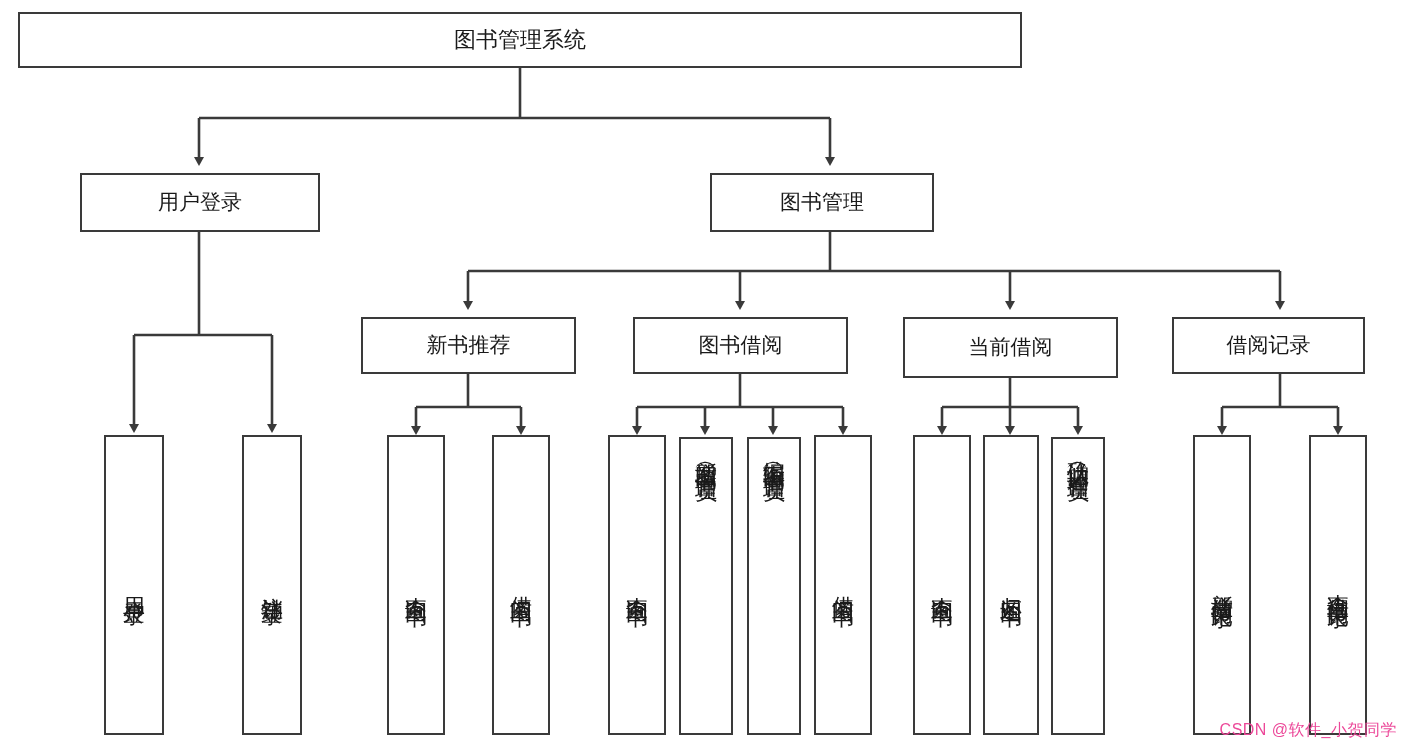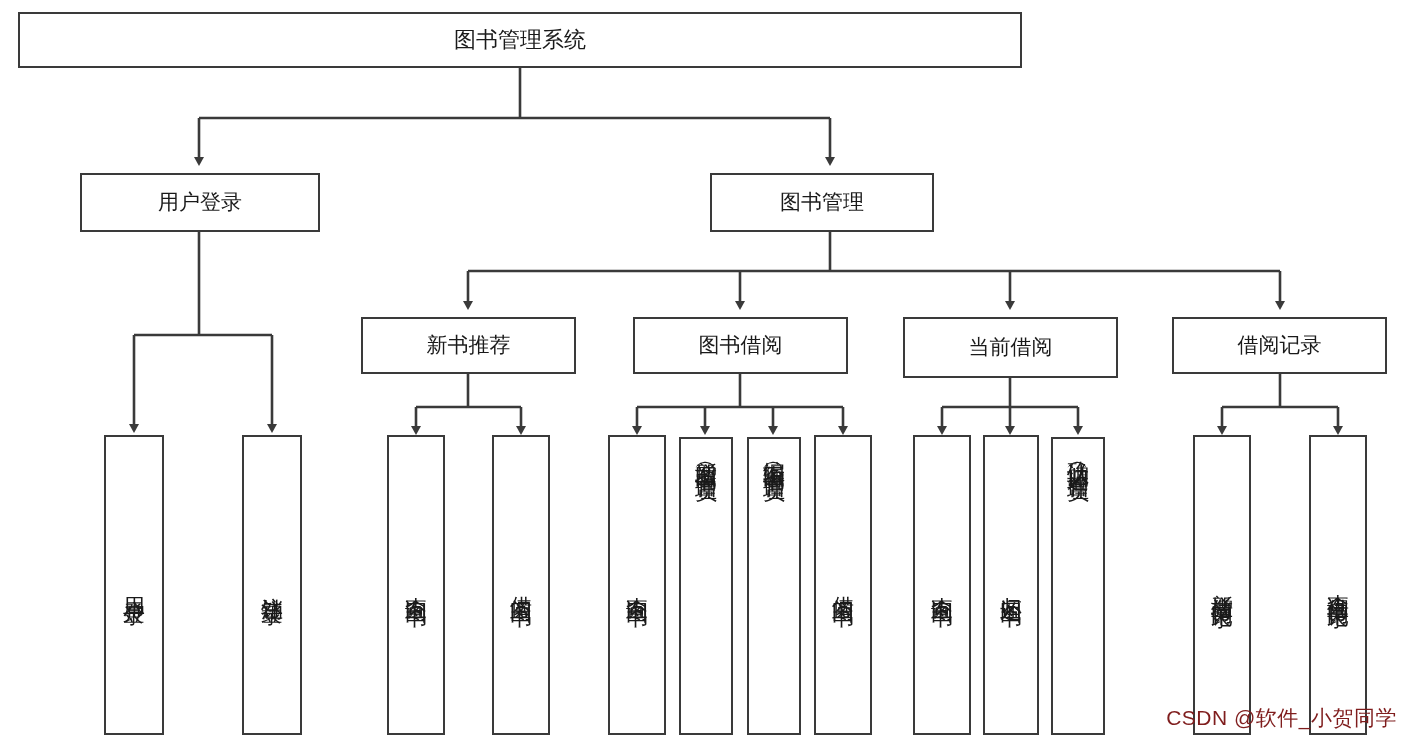--- a/index.html
+++ b/index.html
@@ -57,23 +57,23 @@
     letter-spacing: 3px;
     line-height: 1;
   }
   .node.vert.top .label {
     align-self: flex-start;
     margin-top: 4px;
   }
   .watermark {
     position: absolute;
     right: 8px;
-    bottom: 15px;
-    font-size: 21px;
-    color: #7f1d1d;
+    bottom: 6px;
+    font-size: 16px;
+    color: #ec4899;
     white-space: nowrap;
     letter-spacing: 0.5px;
   }
 </style>
 </head>
 <body>
 
 <div id="canvas">
 
   <svg class="wires" viewBox="0 0 1405 747">
@@ -143,21 +143,21 @@
   </div>
 
   <div class="node horiz" style="left:633px; top:317px; width:215px; height:57px;">
     <span class="label">图书借阅</span>
   </div>
 
   <div class="node horiz" style="left:903px; top:317px; width:215px; height:61px;">
     <span class="label">当前借阅</span>
   </div>
 
-  <div class="node horiz" style="left:1172px; top:317px; width:215px; height:57px;">
+  <div class="node horiz" style="left:1172px; top:317px; width:193px; height:57px;">
     <span class="label">借阅记录</span>
   </div>
 
   <div class="node vert" style="left:104px; top:435px; width:60px; height:300px;">
     <span class="label">用户登录</span>
   </div>
 
   <div class="node vert" style="left:242px; top:435px; width:60px; height:300px;">
     <span class="label">注销登录</span>
   </div>

